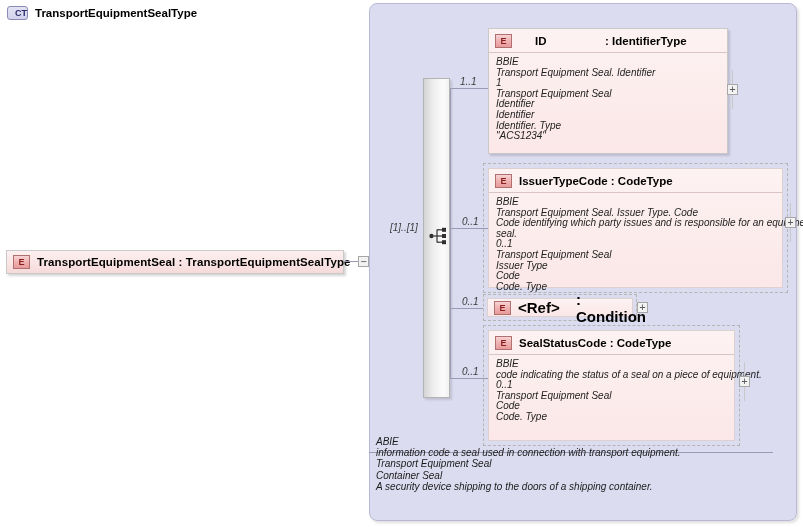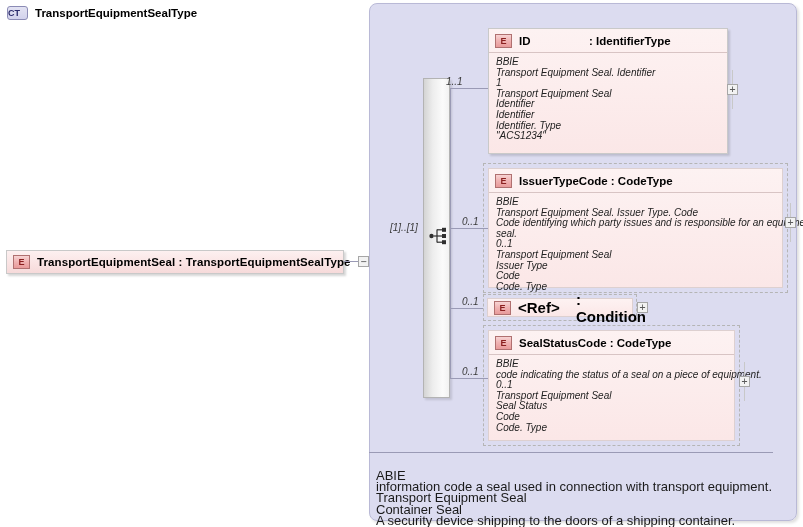--- a/index.html
+++ b/index.html
@@ -59,21 +59,21 @@
     display: inline-block;
     width: 21px;
     height: 14px;
     box-sizing: border-box;
     border: 1px solid #8b8bb5;
     border-radius: 3px;
     background: linear-gradient(to bottom, #e3e3f3 0%, #d2d2ec 100%);
     color: #2b2b6b;
     font-size: 9px;
     font-weight: bold;
-    text-align: left;
+    text-align: right;
     line-height: 12px;
     margin-right: 7px;
     flex: 0 0 auto;
   }
 
   
   .toggle-box {
     position: absolute;
     width: 11px;
     height: 11px;
@@ -184,20 +184,21 @@
     white-space: nowrap;
   }
   .elem-head .sep {
     font-weight: bold;
     font-size: 11.5px;
     white-space: nowrap;
   }
   .elem-head .name-pad {
     display: inline-block;
     min-width: 70px;
+    margin-left: 16px;
   }
   .elem-anno {
     padding: 4px 6px 4px 7px;
     font-style: italic;
     font-size: 10px;
     line-height: 10.6px;
     color: #222;
   }
   .elem-anno div { white-space: nowrap; }
 
@@ -214,23 +215,24 @@
     align-items: center;
     padding-left: 6px;
     border: 1px solid #ddd0d0;
   }
   #ref-block .name { font-weight: bold; font-size: 15px; }
 
   
   #abie-anno {
     position: absolute;
     left: 376px;
-    top: 470px;
+    top: 436px;
     width: 412px;
-    font-size: 13px;
+    font-style: italic;
+    font-size: 10px;
     line-height: 11.2px;
     color: #1a1a1a;
   }
   #abie-anno div { white-space: nowrap; }
   #abie-divider {
     position: absolute;
     left: 369px;
     top: 452px;
     width: 404px;
     height: 1px;
@@ -267,21 +269,21 @@
   <line x1="8" y1="15.2" x2="13" y2="15.2" stroke="#303030" stroke-width="1.2"></line>
   <rect x="13" y="0.8" width="4" height="4" fill="#303030"></rect>
   <rect x="13" y="7" width="4" height="4" fill="#303030"></rect>
   <rect x="13" y="13.2" width="4" height="4" fill="#303030"></rect>
 </svg>
 <div class="card-label" id="compositor-cardinality" style="left:390px; top:222px;">[1]..[1]</div>
 
 <div class="conn conn-v" style="left:450px; top:88px; height:290px;"></div>
 
 <div class="conn conn-h" style="left:450px; top:88px; width:38px;"></div>
-<div class="card-label" style="left:446px; top:76px;">1..1</div>
+<div class="card-label" style="left:460px; top:76px;">1..1</div>
 
 <div class="conn conn-h" style="left:450px; top:228px; width:38px;"></div>
 <div class="card-label" style="left:462px; top:216px;">0..1</div>
 
 <div class="conn conn-h" style="left:450px; top:308px; width:33px;"></div>
 <div class="card-label" style="left:462px; top:296px;">0..1</div>
 
 <div class="conn conn-h" style="left:450px; top:378px; width:38px;"></div>
 <div class="card-label" style="left:462px; top:366px;">0..1</div>
 
@@ -344,21 +346,20 @@
   <div class="elem-inner">
     <div class="elem-head">
       <span class="badge-e">E</span>
       <span class="name">SealStatusCode : CodeType</span>
     </div>
     <div class="elem-anno">
       <div>BBIE</div>
       <div>code indicating the status of a seal on a piece of equipment.</div>
       <div>0..1</div>
       <div>Transport Equipment Seal</div>
-      <div>Seal Status</div>
       <div>Code</div>
       <div>Code. Type</div>
     </div>
   </div>
 </div>
 <div class="toggle-box" style="left:739px; top:376px;">+</div>
 <div class="conn conn-v" style="left:744px; top:362px; height:14px; background:#c8c8c8;"></div>
 <div class="conn conn-v" style="left:744px; top:387px; height:14px; background:#c8c8c8;"></div>
 
 <div id="abie-divider"></div>

